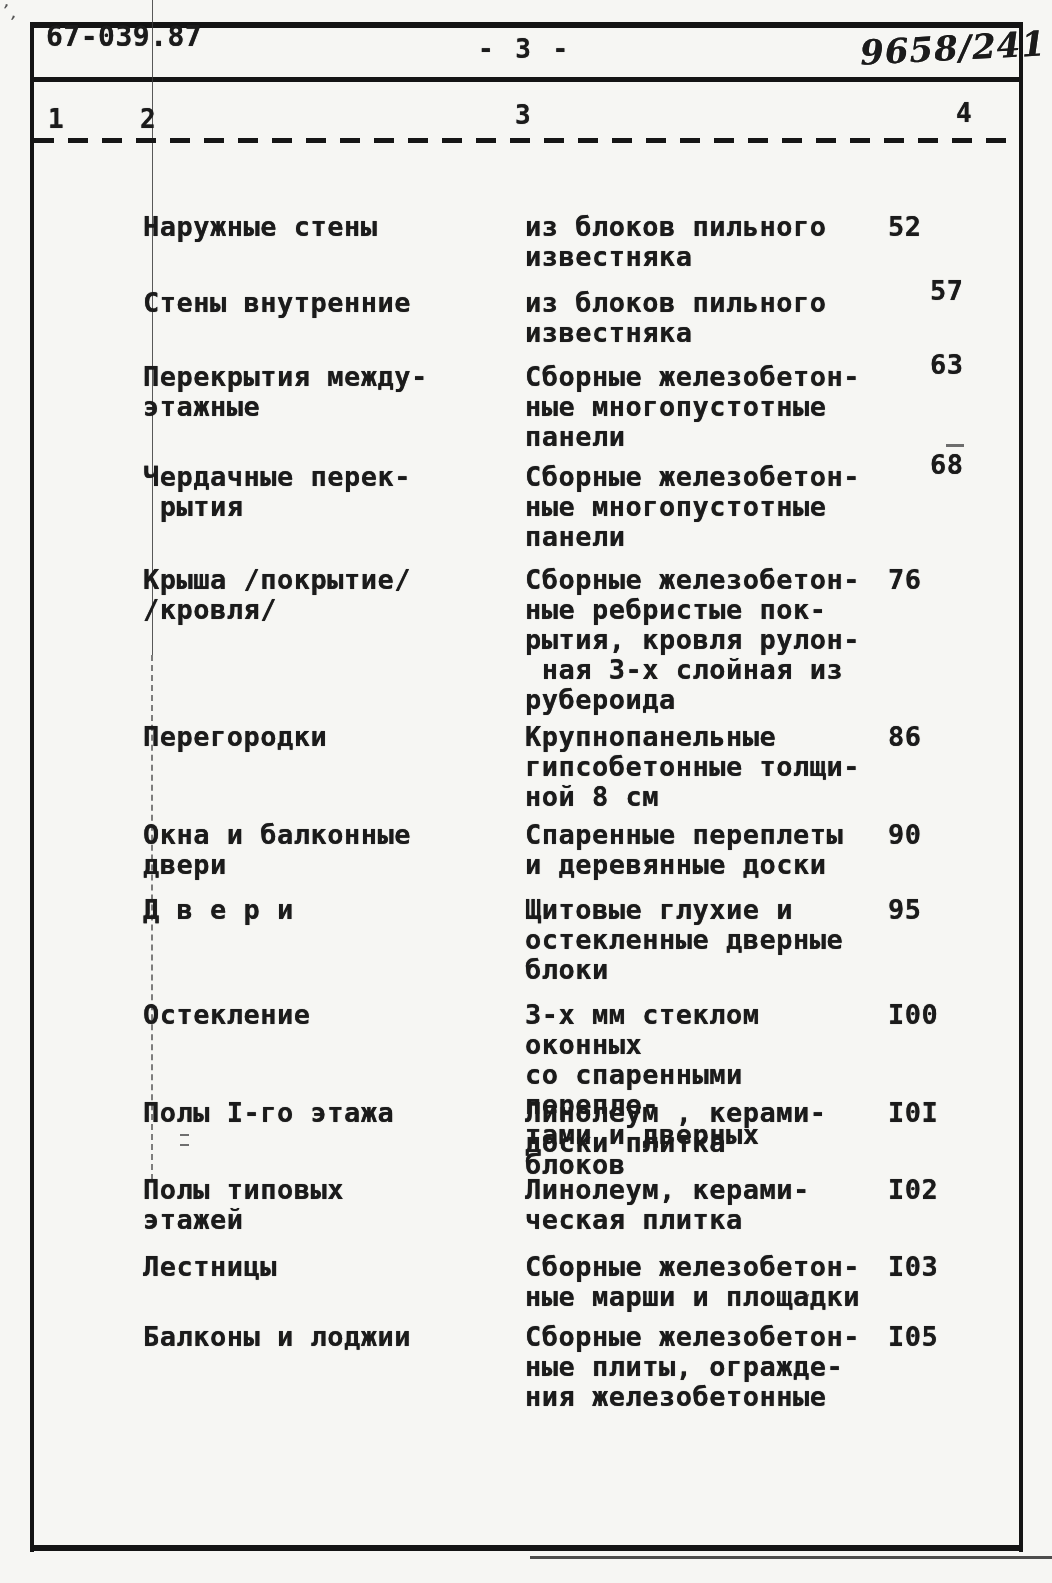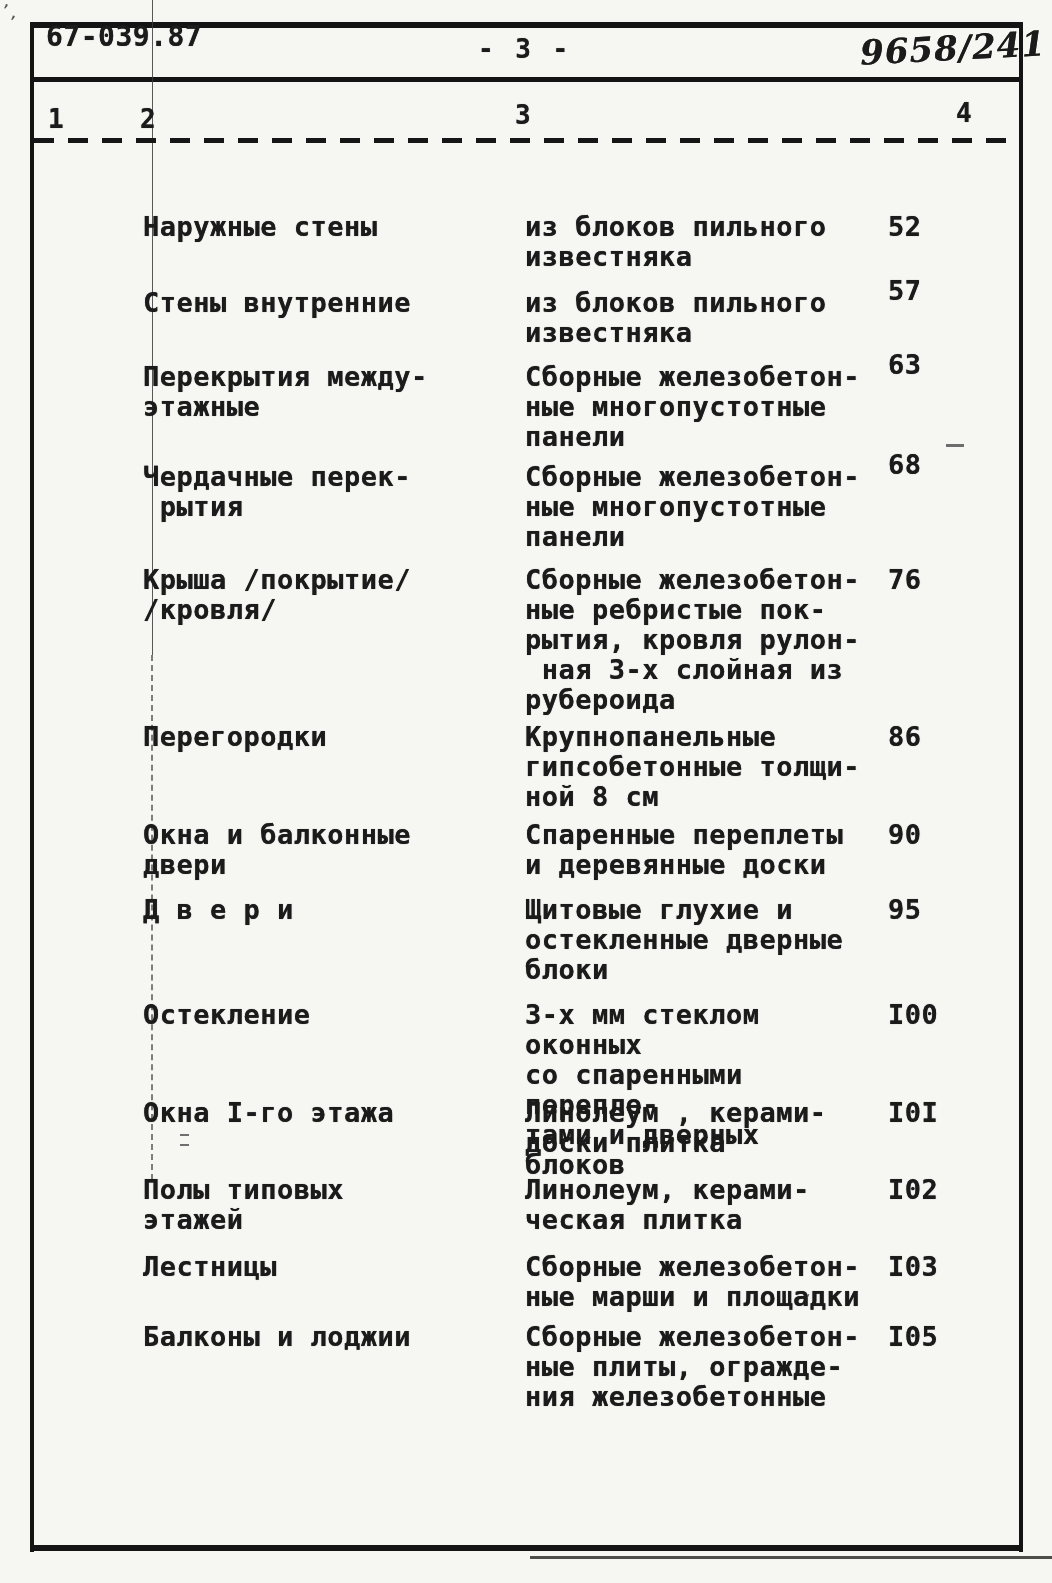--- a/index.html
+++ b/index.html
@@ -41,21 +41,21 @@
     position:absolute;left:34px;top:138px;width:972px;height:5px;
     background:repeating-linear-gradient(90deg,#161616 0 20px,transparent 20px 34px);
   }
   
   .sec-title{top:158px;left:396px;font-size:24px;}
   
   .row{position:absolute;left:0;width:1052px;}
   .c1{position:absolute;left:143px;width:335px;}
   .c2{position:absolute;left:525px;width:350px;}
   .c3{position:absolute;left:888px;width:80px;top:0;}
-  .row.raise .c3{top:-12px;}
+  .row.raise .c3{top:-12px;margin-left:42px;}
   .c1,.c2,.c3{font-weight:700;font-size:27px;line-height:30px;letter-spacing:.5px;white-space:pre-wrap;text-shadow:0 0 .7px rgba(10,10,10,.8);}
   
   .fold-top{position:absolute;left:152px;top:0;width:1px;height:655px;background:#3c3c3c;opacity:.85;}
   .fold-bottom{position:absolute;left:151px;top:655px;height:525px;width:0;border-left:2px dashed #4a4a4a;opacity:.7;}
   
   .art{position:absolute;background:#333;}
   .mark-tl{position:absolute;top:2px;left:0px;color:#555;font-size:16px;transform:rotate(12deg);}
   .eq-art{position:absolute;left:180px;top:1134px;width:9px;height:8px;border-top:2px solid #4d4d4d;border-bottom:2px solid #4d4d4d;opacity:.8;}
   .tick-art{position:absolute;left:804px;top:1292px;color:#444;font-size:17px;transform:rotate(-18deg);}
 </style>
@@ -154,21 +154,21 @@
 
   <div class="row" style="top:1000px;">
     <div class="c1">Остекление</div>
     <div class="c2">3-х мм стеклом оконных
 со спаренными перепле-
 тами и дверных блоков</div>
     <div class="c3">I00</div>
   </div>
 
   <div class="row" style="top:1098px;">
-    <div class="c1">Окна I-го этажа</div>
+    <div class="c1">Полы I-го этажа</div>
     <div class="c2">Линолеум , керами-
 доски плитка</div>
     <div class="c3">I0I</div>
   </div>
 
   <div class="row" style="top:1175px;">
     <div class="c1">Полы типовых
 этажей</div>
     <div class="c2">Линолеум, керами-
 ческая плитка</div>

